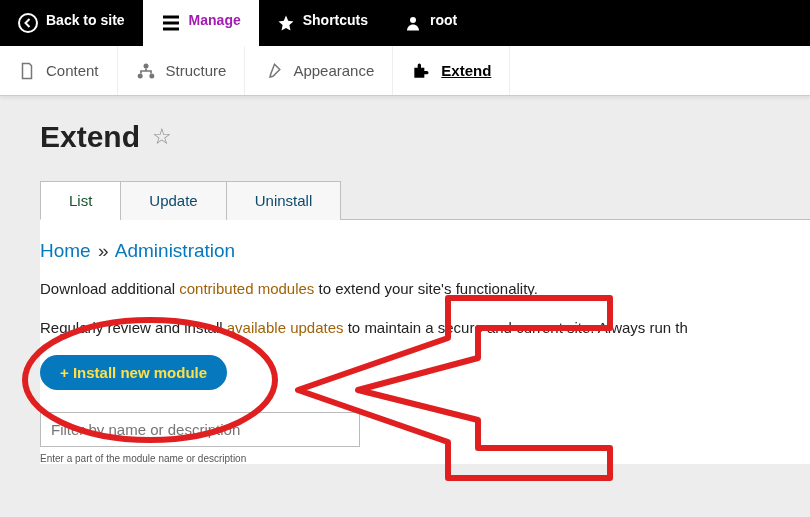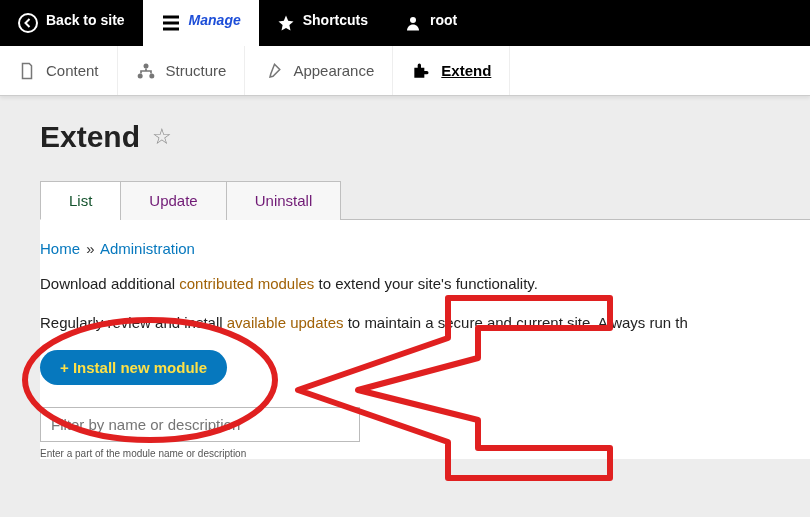--- a/index.html
+++ b/index.html
@@ -1,44 +1,44 @@
 <!DOCTYPE html>
 <html><head>
 <meta charset="utf-8">
 <style>
   * { box-sizing: border-box; margin: 0; padding: 0; }
   body { font-family: "Lucida Grande", "Segoe UI", Arial, sans-serif; font-size: 14px; color: #222; background: #ededed; width: 810px; height: 517px; overflow: hidden; position: relative; }
 
   
   .toolbar { background: #000; color: #fff; height: 46px; display: flex; align-items: stretch; }
   .toolbar-item { display: flex; padding: 12px 18px; font-weight: bold; cursor: pointer; gap: 8px; }
-  .toolbar-item.selected { background: #fff; color: #1d4ed8; font-style: italic; }
+  .toolbar-item.selected { background: #fff; color: #a21caf; }
   .toolbar-item .t-icon { display: inline-flex; align-items: center; justify-content: center; }
 
   
   .admin-menu { background: #fff; border-bottom: 1px solid #ccc; height: 50px; display: flex; align-items: stretch; box-shadow: 0 2px 4px rgba(0,0,0,0.08); }
   .admin-item { display: flex; align-items: center; padding: 0 18px; gap: 10px; color: #555; cursor: pointer; border-right: 1px solid #eee; font-size: 15px; }
   .admin-item .a-icon { color: #777; display: inline-flex; }
   .admin-item.active { color: #000; }
   .admin-item.active .a-label { text-decoration: underline; font-weight: bold; }
 
   
   .page { padding: 24px 0 0 40px; }
   .page-title-row { display: flex; align-items: center; gap: 12px; margin-bottom: 26px; }
   h1 { font-size: 30px; font-weight: bold; color: #222; }
   .star { color: #888; font-size: 22px; cursor: pointer; }
 
   
   .tabs { display: flex; border-bottom: 1px solid #bfbfbf; }
-  .tab { padding: 10px 28px; border: 1px solid #bfbfbf; border-bottom: none; margin-right: -1px; cursor: pointer; color: #701a75; background: #f7f7f7; font-size: 15px; position: relative; top: 1px; }
+  .tab { padding: 10px 28px; border: 1px solid #bfbfbf; border-bottom: none; margin-right: -1px; cursor: pointer; color: #0c4a6e; background: #f7f7f7; font-size: 15px; position: relative; top: 1px; }
   .tab.active { background: #fff; color: #14532d; border-bottom: 1px solid #fff; }
 
   
   .content { background: #fff; padding: 20px 0 0 0; }
-  .breadcrumb { margin-bottom: 16px; font-size: 15px; }
+  .breadcrumb { margin-bottom: 16px; font-size: 19px; }
   .breadcrumb a { color: #0678be; text-decoration: none; }
   .breadcrumb .sep { color: #333; padding: 0 2px; }
 
   .para { margin-bottom: 16px; font-size: 15px; color: #222; line-height: 1.5; }
   .para a { color: #a16207; text-decoration: none; }
 
   .install-btn { display: inline-block; background: #0678be; color: #fde047; border: none; border-radius: 22px; padding: 9px 20px; font-size: 15px; font-weight: bold; cursor: pointer; margin-bottom: 22px; }
 
   .filter-input { width: 320px; padding: 8px 10px; border: 1px solid #bbb; font-size: 15px; color: #555; margin-bottom: 6px; }
   .helper { color: #555; font-size: 10px; }

